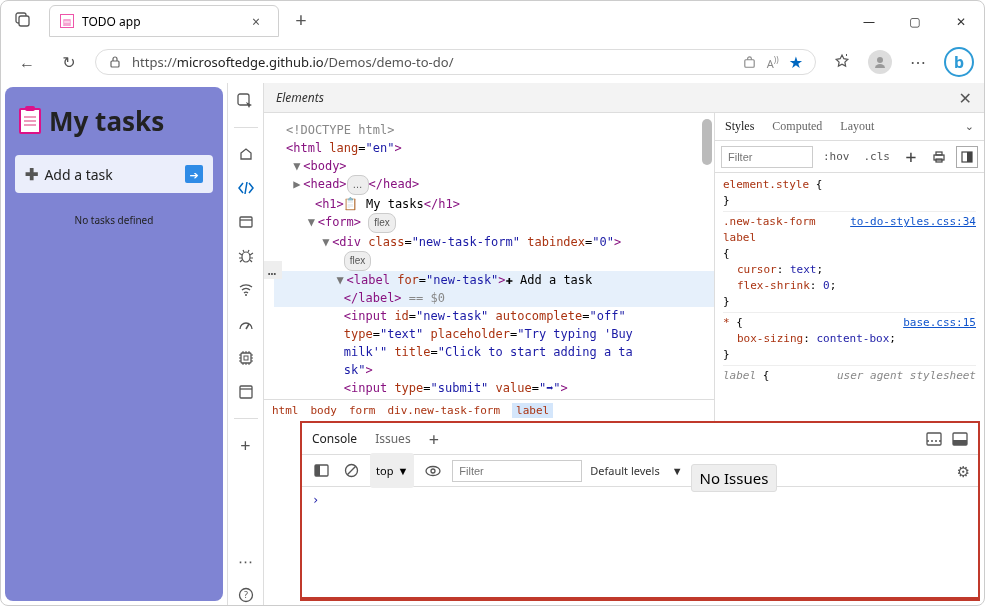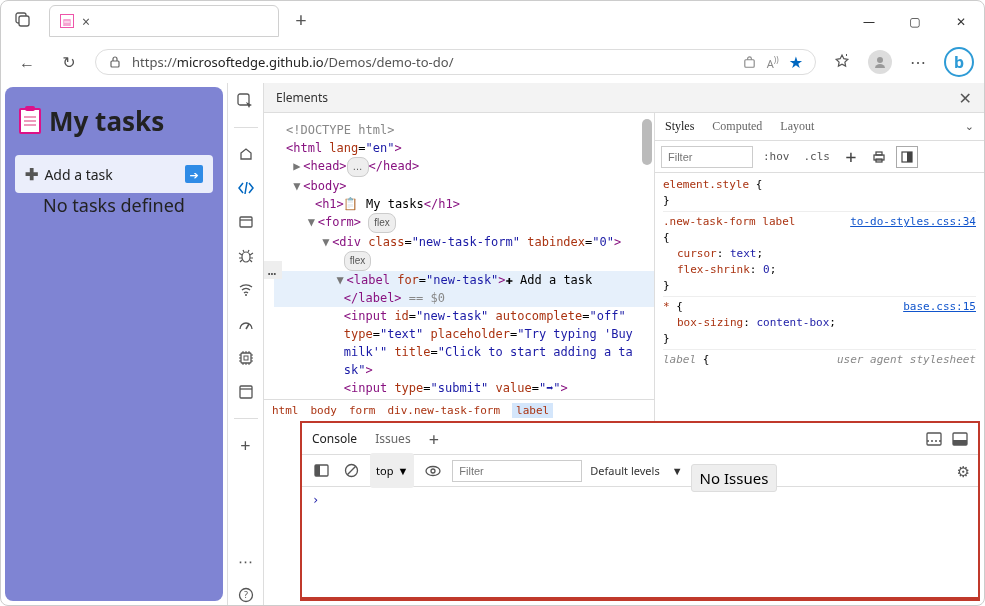--- a/index.html
+++ b/index.html
@@ -32,51 +32,51 @@
 
 
 .app { width: 218px; background:#7f84d3; margin: 4px; border-radius: 8px; padding: 10px; color:#222; }
 .app h1 { font-size: 26px; font-weight: 700; display:flex; align-items:center; gap:8px; margin: 6px 0 16px 4px;}
 .clipboard { width:22px; height:26px; background:#fff; border:2px solid #d18; border-radius:2px; position:relative; display:inline-block;}
 .clipboard::before { content:""; position:absolute; top:-4px; left:4px; right:4px; height:5px; background:#d18; border-radius:2px;}
 .clipboard::after { content:""; position:absolute; top:6px; left:3px; right:3px; height:2px; background:#e9b; box-shadow: 0 4px 0 #e9b, 0 8px 0 #e9b;}
 .add-task { background:#ebeefb; border-radius:4px; padding:8px 10px; display:flex; align-items:center; gap:6px; font-size:14px; }
 .add-task .plus { color:#555; font-size:16px; font-weight:bold;}
 .add-task .arrow { margin-left:auto; width:18px; height:18px; background:#2f8be6; border-radius:2px; color:#fff; display:flex; align-items:center; justify-content:center; font-size:11px;}
-.no-tasks { text-align:center; font-size:18px; color:#222;}
+.no-tasks { text-align:center; margin-top:20px; font-size:10px; color:#222;}
 
 
 .devtools { flex:1; display:flex; flex-direction:column; border-left:1px solid #ddd; position:relative;}
 .dt-left-rail { position:absolute; left:0; top:0; bottom:0; width:36px; border-right:1px solid #ddd; background:#fff; display:flex; flex-direction:column; align-items:center; padding-top:8px; gap:14px;}
 .rail-icon { width:20px; height:20px; color:#555; display:flex; align-items:center; justify-content:center; font-size:15px;}
 .rail-icon.active { color:#0067c0; }
 .rail-divider { height:1px; background:#ddd; width:24px; margin:2px 0;}
 
 .dt-body { margin-left:36px; flex:1; display:flex; flex-direction:column;}
 .dt-tabs { height:30px; border-bottom:1px solid #ddd; display:flex; align-items:center; padding:0 12px; background:#f3f3f3; }
-.dt-tab { font-size:12px; color:#333; }
+.dt-tab { font-size:12px; color:#333;font-style:italic; }
 .dt-close { margin-left:auto; font-size:16px; color:#555; }
 
 .dt-panels { flex:1; display:flex; overflow:hidden; }
 
 
 .elements { flex:1; font-family: Consolas, monospace; font-size:12px; padding: 8px 0 0 10px; position:relative; overflow:hidden; line-height:18px;}
 .elements .scrollbar { position:absolute; right:2px; top:6px; width:10px; height:46px; background:#bbb; border-radius:5px;} .tk-brown{color:#a31;} .tk-purple{color:#881280;} .tk-blue{color:#1a1aa6;} .tk-grey{color:#888;}
 .tree-line { padding-left:12px; white-space:pre; }
 .arrow-toggle{ color:#777; display:inline-block; width:10px;}
 .flex-badge { display:inline-block; background:#eee; border:1px solid #ccc; border-radius:8px; padding:0 5px; font-size:10px; color:#555; font-family:sans-serif;}
 .highlight-line { background:#e6f0fb; }
 .dots { position:absolute; left:-2px; top:148px; font-size:14px; color:#555; background:#eee; width:20px; text-align:center;}
 
 .breadcrumb { border-top:1px solid #ddd; height:22px; display:flex; align-items:center; padding:8px 8px; font-family:Consolas,monospace; font-size:11px; gap:12px;}
 .breadcrumb span{color:#a31;}
 .breadcrumb .sel{background:#d4e6fb; padding:1px 4px;}
 
 
-.styles-pane { width:330px; border-left:1px solid #ddd; display:flex; flex-direction:column; font-family:Consolas,monospace; font-size:11px;}
+.styles-pane { width:270px; border-left:1px solid #ddd; display:flex; flex-direction:column; font-family:Consolas,monospace; font-size:11px;}
 .styles-tabs { height:28px; border-bottom:1px solid #ddd; display:flex; align-items:center; gap:18px; padding:0 10px; font-family:"Segoe UI";}
 .styles-tabs .st-tab{font-size:12px; color:#666;}
 .styles-tabs .st-tab.active{color:#222;}
 .styles-tabs .chev{margin-left:auto; color:#555;}
 .styles-filter { height:32px; border-bottom:1px solid #ddd; display:flex; align-items:center; gap:6px; padding:0 6px;}
 .styles-filter input{border:1px solid #ccc; height:22px; width:92px; padding:0 6px; font-size:11px;}
 .styles-filter .btn{color:#555; font-size:11px; padding:0 4px;}
 .styles-filter .iconbtn{width:22px; height:22px; display:flex; align-items:center; justify-content:center; border:1px solid #aaa; font-size:13px; color:#444;}
 .styles-rules { flex:1; padding:4px 8px; line-height:16px; overflow:hidden;}
 .rule-sel{color:#a31;}
@@ -111,20 +111,21 @@
 
   <div class="titlebar">
     <div class="tab-icon-box">
       <svg width="16" height="16" viewBox="0 0 16 16">
           <rect x="1" y="2" width="10" height="10" rx="2" fill="none" stroke="#555" stroke-width="1.3"></rect>
           <rect x="4" y="5" width="10" height="10" rx="2" fill="#fff" stroke="#555" stroke-width="1.3"></rect>
         </svg>
     </div>
     <div class="tab">
       <span class="favicon">▤</span>
+      <span class="tab-title">TODO app</span>
       <span class="tab-close">×</span>
     </div>
     <div class="new-tab-btn">+</div>
     <div class="win-controls">
       <div class="win-btn">—</div>
       <div class="win-btn">▢</div>
       <div class="win-btn">✕</div>
     </div>
   </div>
 
@@ -256,22 +257,22 @@
         </div>
 
         <div class="dt-panels">
 
           <div style="flex:1; display:flex; flex-direction:column;">
             <div class="elements">
               <div class="scrollbar"></div>
               <div class="dots">…</div>
               <div class="tree-line"><span class="tk-grey">&lt;!DOCTYPE html&gt;</span></div>
               <div class="tree-line"><span class="tk-purple">&lt;html</span> <span class="tk-brown">lang</span>=<span class="tk-blue">"en"</span><span class="tk-purple">&gt;</span></div>
+              <div class="tree-line"> <span class="arrow-toggle">▼</span><span class="tk-purple">&lt;body&gt;</span></div>
               <div class="tree-line"> <span class="arrow-toggle">▶</span><span class="tk-purple">&lt;head&gt;</span><span class="flex-badge">…</span><span class="tk-purple">&lt;/head&gt;</span></div>
-              <div class="tree-line"> <span class="arrow-toggle">▼</span><span class="tk-purple">&lt;body&gt;</span></div>
               <div class="tree-line">    <span class="tk-purple">&lt;h1&gt;</span>📋 My tasks<span class="tk-purple">&lt;/h1&gt;</span></div>
               <div class="tree-line">   <span class="arrow-toggle">▼</span><span class="tk-purple">&lt;form&gt;</span> <span class="flex-badge">flex</span></div>
               <div class="tree-line">     <span class="arrow-toggle">▼</span><span class="tk-purple">&lt;div</span> <span class="tk-brown">class</span>=<span class="tk-blue">"new-task-form"</span> <span class="tk-brown">tabindex</span>=<span class="tk-blue">"0"</span><span class="tk-purple">&gt;</span></div>
               <div class="tree-line">        <span class="flex-badge">flex</span></div>
               <div class="tree-line highlight-line">       <span class="arrow-toggle">▼</span><span class="tk-purple">&lt;label</span> <span class="tk-brown">for</span>=<span class="tk-blue">"new-task"</span><span class="tk-purple">&gt;</span>✚ Add a task</div>
               <div class="tree-line highlight-line">        <span class="tk-purple">&lt;/label&gt;</span><span class="tk-grey"> == $0</span></div>
               <div class="tree-line">        <span class="tk-purple">&lt;input</span> <span class="tk-brown">id</span>=<span class="tk-blue">"new-task"</span> <span class="tk-brown">autocomplete</span>=<span class="tk-blue">"off"</span></div>
               <div class="tree-line">        <span class="tk-brown">type</span>=<span class="tk-blue">"text"</span> <span class="tk-brown">placeholder</span>=<span class="tk-blue">"Try typing 'Buy</span></div>
               <div class="tree-line">        <span class="tk-blue">milk'"</span> <span class="tk-brown">title</span>=<span class="tk-blue">"Click to start adding a ta</span></div>
               <div class="tree-line">        <span class="tk-blue">sk"</span><span class="tk-purple">&gt;</span></div>

